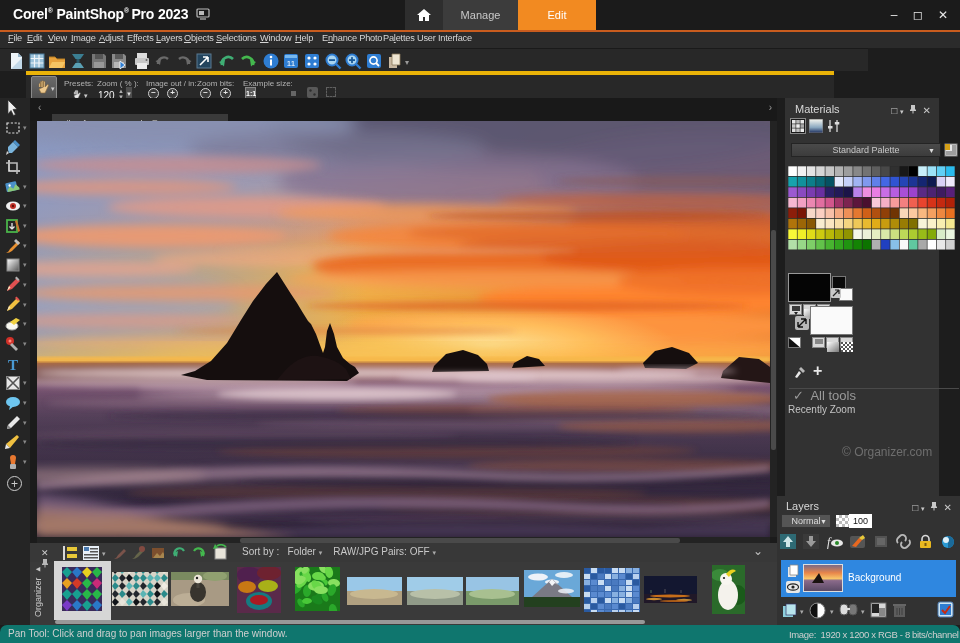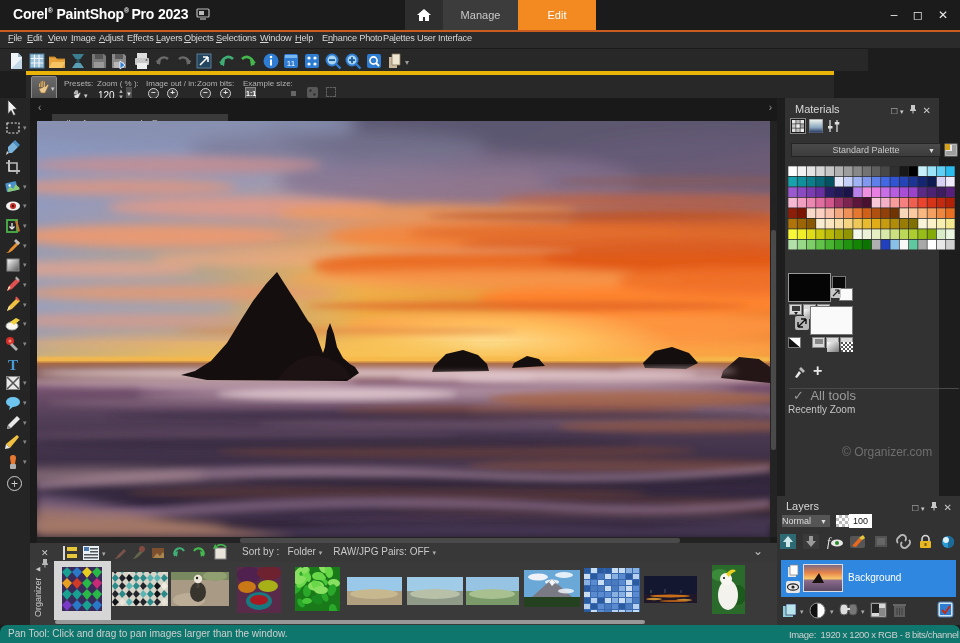--- a/index.html
+++ b/index.html
@@ -756,21 +756,21 @@
         <rect x="148.78" y="73.80" width="8.6" height="9.7" fill="#e8e8e8"></rect>
         <rect x="158.06" y="73.80" width="8.6" height="9.7" fill="#d0d0d0"></rect>
       </svg></div>
   <div id="layers">
 <div class="phead" style="left:9px;top:4px;">Layers</div>
 <div style="position:absolute;right:8px;top:5px;color:#c8c8c8;font-size:10px;">□ <span style="font-size:7px">▾</span>&nbsp; <svg width="8" height="10" viewBox="0 0 8 10">
           <rect x="2" y="1" width="4" height="5" fill="#c8c8c8"></rect>
           <rect x="1" y="5.5" width="6" height="1.5" fill="#c8c8c8"></rect>
           <path d="M4 7v2.5" stroke="#c8c8c8"></path>
         </svg> &nbsp;✕</div>
-<div style="position:absolute;left:4px;top:18px;width:50px;height:14px;background:#555;border:1px solid #333;color:#ddd;font-size:9px;line-height:13px;">Normal<span style="position:absolute;right:3px;top:0;font-size:7px;">▼</span></div>
+<div style="position:absolute;left:4px;top:18px;width:50px;height:14px;background:#555;border:1px solid #333;color:#ddd;font-size:9px;text-align:center;line-height:13px;">Normal<span style="position:absolute;right:3px;top:0;font-size:7px;">▼</span></div>
 <div style="position:absolute;left:58px;top:18px;width:37px;height:14px;background:
  repeating-conic-gradient(#bbb 0 25%,#fff 0 50%) 0 0/6px 6px;border:1px solid #333;"></div>
 <div style="position:absolute;left:72px;top:18px;width:23px;height:14px;background:#fff;color:#111;font-size:9px;text-align:center;line-height:14px;">100</div>
 <svg style="position:absolute;left:3px;top:38px" width="16" height="15" viewBox="0 0 16 15">
         <rect width="16" height="15" fill="#2e6a74"></rect>
         <path d="M8 2l5 6h-3v5H6V8H3z" fill="#cfe8ea"></path>
       </svg>
 <svg style="position:absolute;left:26px;top:38px" width="16" height="15" viewBox="0 0 16 15">
         <rect width="16" height="15" fill="#3a3a3a"></rect>
         <path d="M8 13L3 7h3V2h4v5h3z" fill="#9a9a9a"></path>

